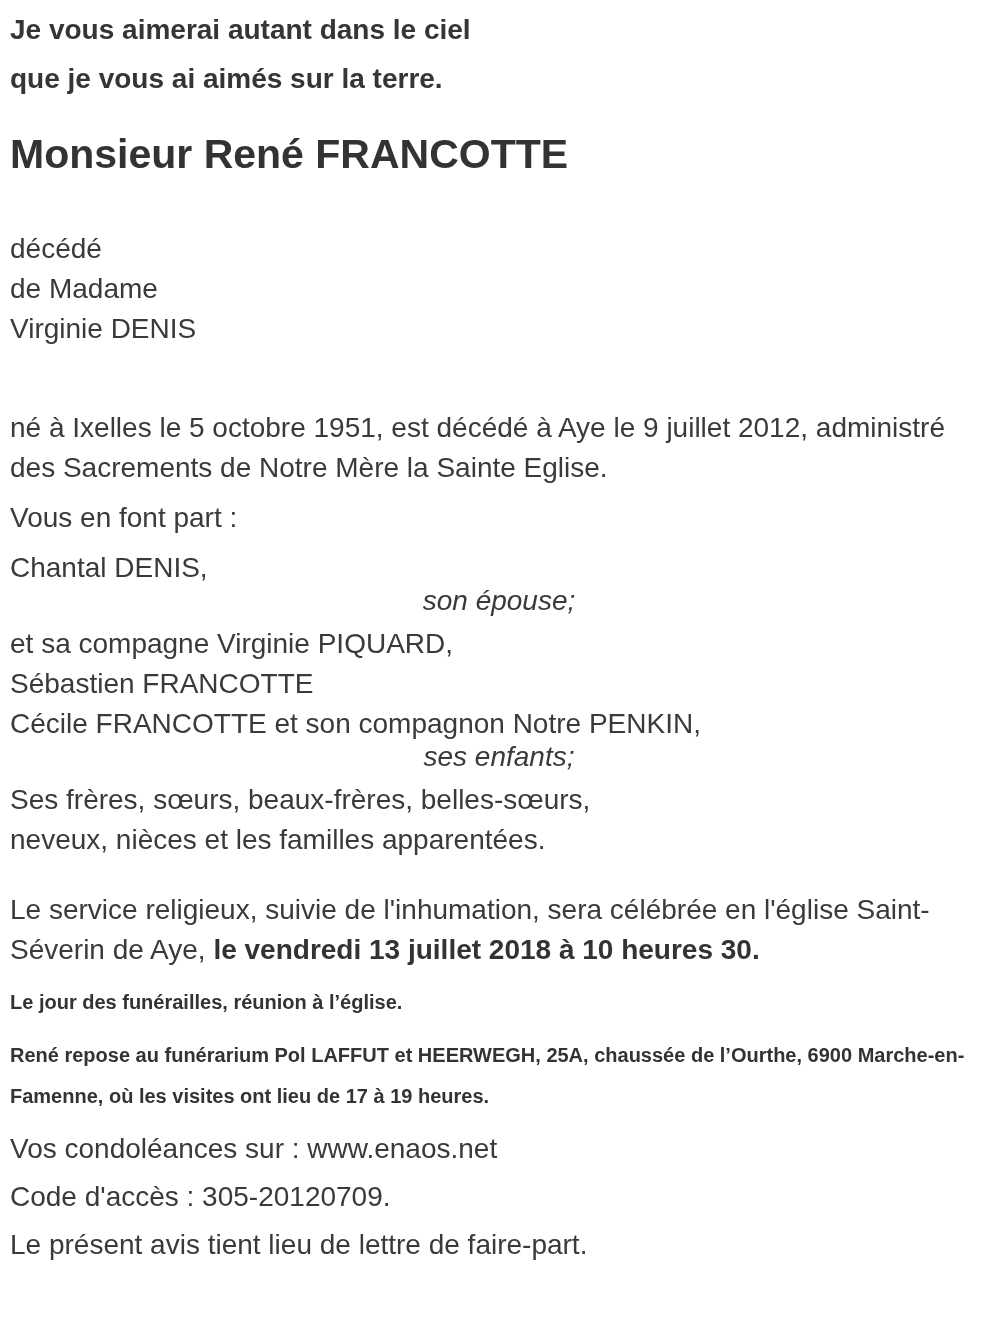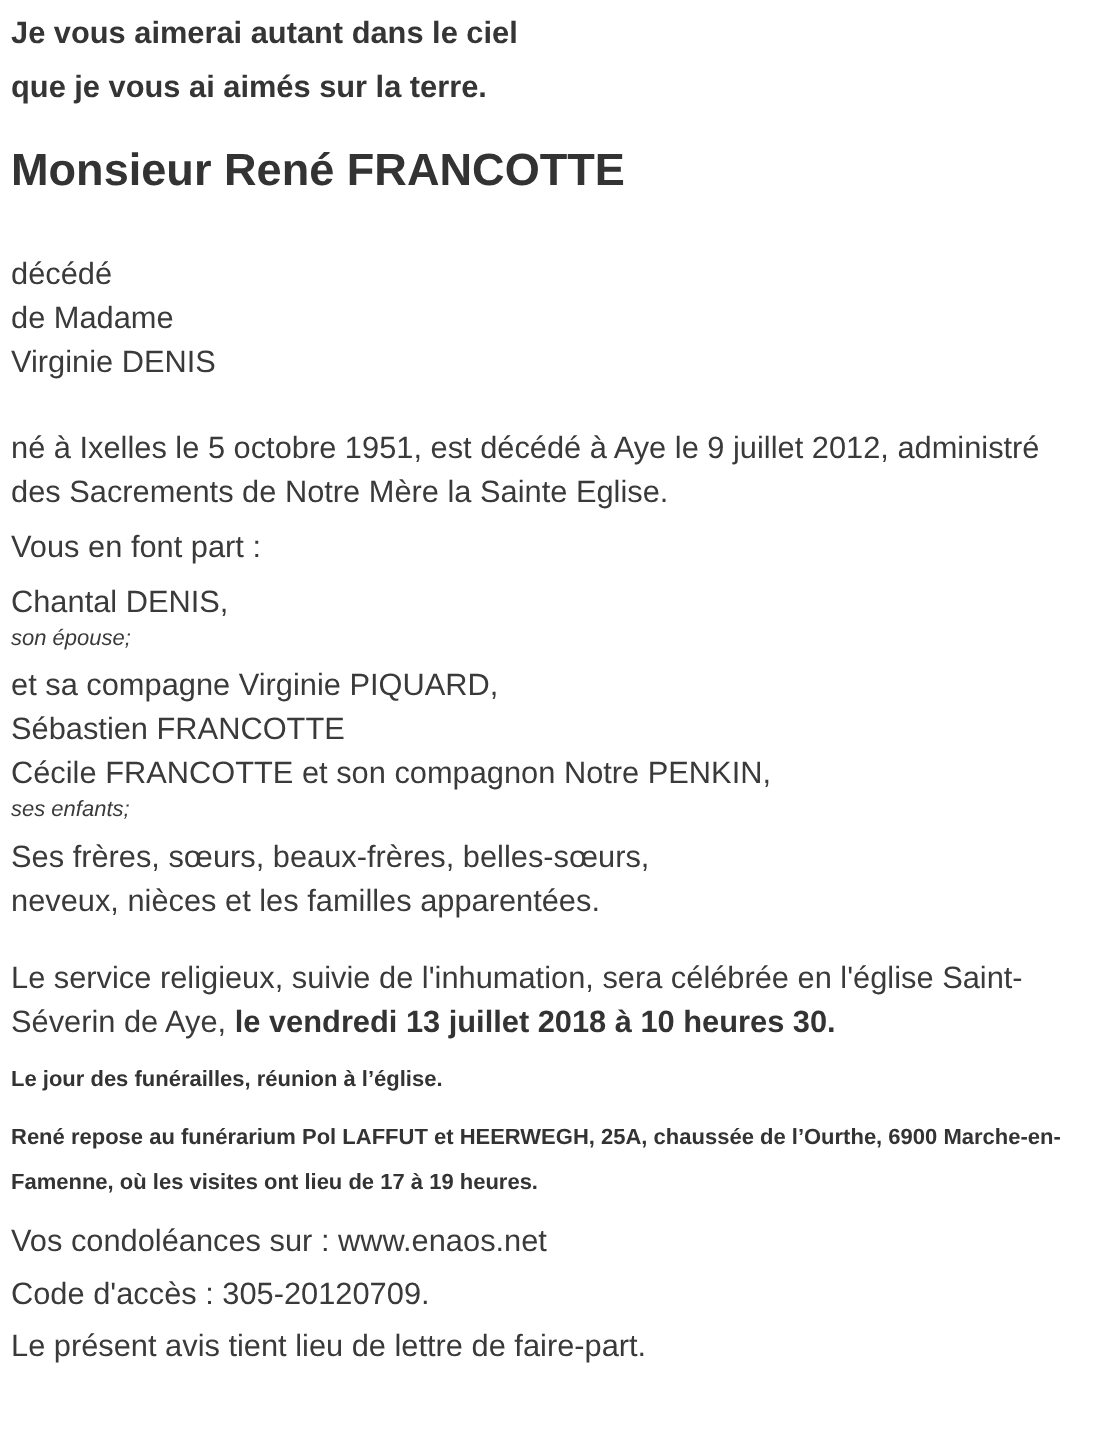--- a/index.html
+++ b/index.html
@@ -36,36 +36,36 @@
     font-size: 28px;
     line-height: 40px;
   }
 
   p.body-par {
     margin: 0;
     font-size: 28px;
     line-height: 40px;
   }
 
-  p.bio { margin-top: 38px; }
+  p.bio { margin-top: 59px; }
   p.intro { margin-top: 10px; }
 
   .family-section { margin-top: 10px; }
   .family-group { margin: 0 0 6px 0; }
   .family-group p.name-line {
     margin: 0;
     font-size: 28px;
     line-height: 40px;
   }
   .family-group p.relation-label {
     margin: -4px 0 0 0;
-    font-size: 20px;
+    font-size: 28px;
     line-height: 34px;
     font-style: italic;
-    text-align: left;
+    text-align: center;
     padding-right: 2px;
   }
 
   p.service-par { margin-top: 30px; }
   p.service-par strong { font-weight: 700; color: #333333; }
 
   p.bold-par {
     margin: 12px 0 0 0;
     font-size: 20px;
     line-height: 41px;

